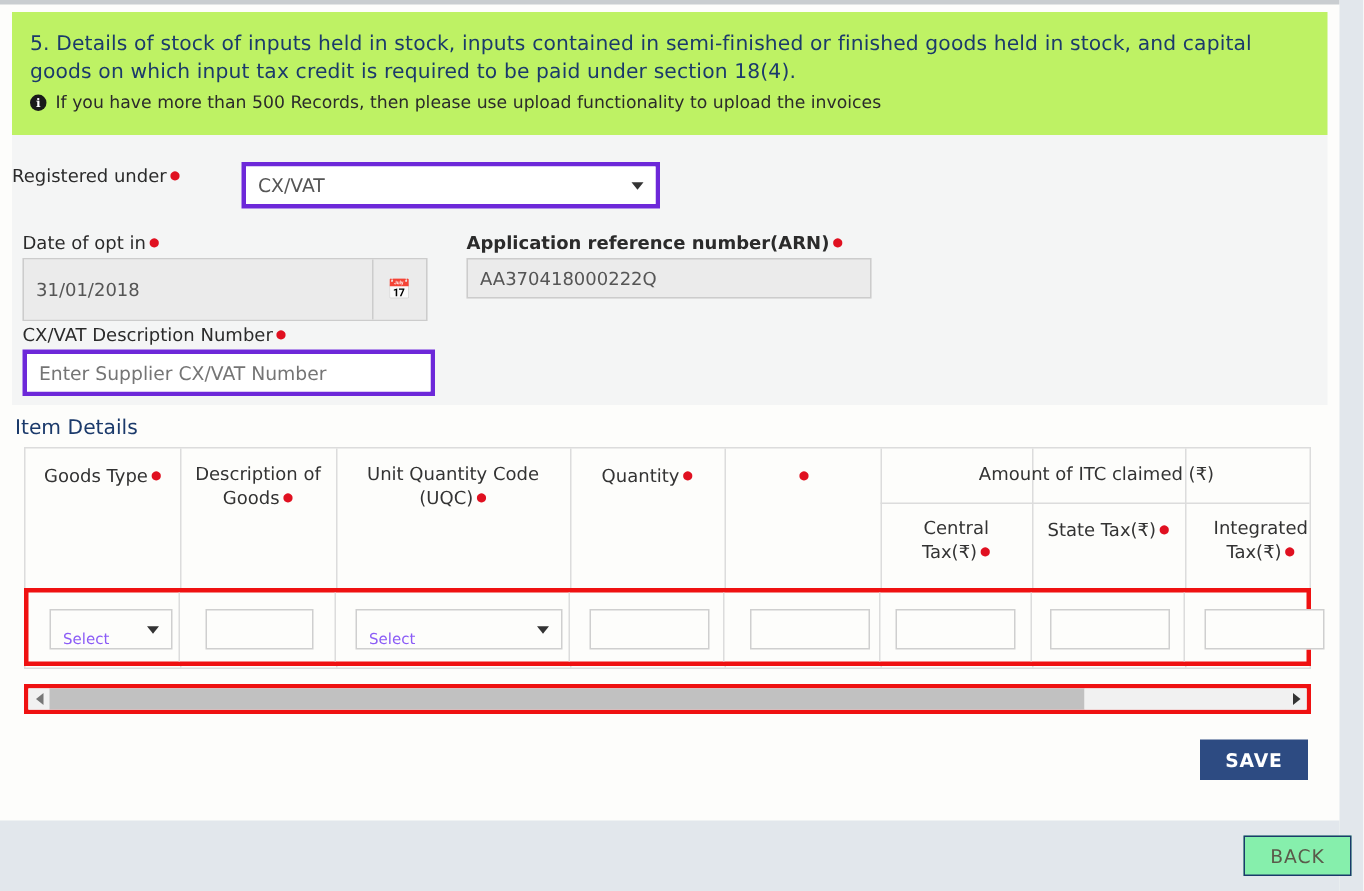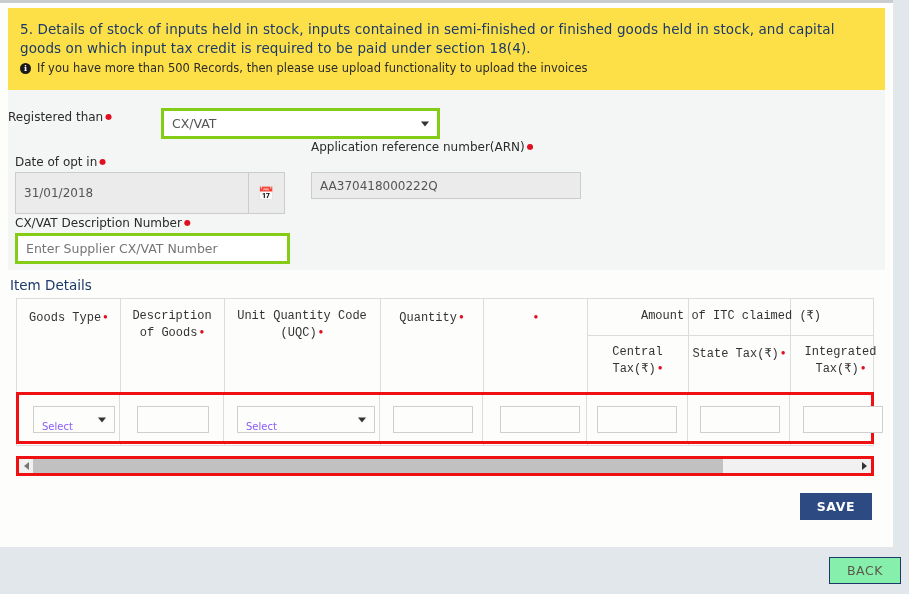--- a/index.html
+++ b/index.html
@@ -20,21 +20,21 @@
     background: #e2e7ec;
   }
   #top-hairline {
     position: absolute; top: 0; left: 0; width: 893px; height: 3px;
     background: #c9cdd0;
   }
 
   
   #section-banner {
     position: absolute; top: 8px; left: 8px; width: 877px; height: 82px;
-    background: #fde047;
+    background: #bef264;
   }
   #section-title {
     position: absolute; left: 12px; top: 12px; width: 856px;
     color: #1b3a6b; font-size: 13.5px; line-height: 19px;
     letter-spacing: .1px;
   }
   #info-line {
     position: absolute; left: 12px; top: 52px; width: 840px;
     color: #2b2b2b; font-size: 11.5px; line-height: 16px;
     display: flex; align-items: center; gap: 6px;
@@ -52,21 +52,21 @@
     background: #f4f5f5;
   }
 
   .field-label {
     position: absolute; color: #2b2b2b; font-size: 12px; white-space: nowrap;
   }
   .req-dot::after { content: "\25CF"; color: #e01020; font-size: 8px;
     vertical-align: 2px; margin-left: 2px; }
 
   
-  .hl-box { position: absolute; border: 3px solid #84cc16; background: #fff; }
+  .hl-box { position: absolute; border: 3px solid #6d28d9; background: #fff; }
 
   
   #reg-under-label { left: 8px; top: 110px; }
   #reg-under-hl { left: 161px; top: 108px; width: 279px; height: 31px; }
   #reg-under-select {
     position: absolute; inset: 0; background: #fff; border: none;
     display: flex; align-items: center; padding: 0 8px;
     color: #555; font-size: 12.5px;
   }
   .caret {
@@ -85,21 +85,21 @@
     flex: 1; display: flex; align-items: center; padding: 0 8px;
     color: #555; font-size: 12px; background: #ebebeb;
   }
   #date-btn {
     width: 36px; border-left: 1px solid #ccc; background: #ebebeb;
     display: flex; align-items: center; justify-content: center;
   }
   .cal-glyph { font-size: 13px; color: #6b6f8a; line-height: 1; }
 
   
-  #arn-label { left: 311px; top: 140px; }
+  #arn-label { left: 311px; top: 155px; font-weight: bold; }
   #arn-wrap {
     position: absolute; left: 311px; top: 172px; width: 270px; height: 27px;
     border: 1px solid #ccc; background: #ebebeb;
     display: flex; align-items: center; padding: 0 8px;
     color: #555; font-size: 12px;
   }
 
   
   #cxvat-label { left: 15px; top: 216px; }
   #cxvat-hl { left: 15px; top: 233px; width: 275px; height: 31px; }
@@ -114,21 +114,20 @@
     position: absolute; left: 10px; top: 277px;
     color: #1b3a6b; font-size: 13.5px;
   }
 
   #table-wrap {
     position: absolute; left: 16px; top: 298px; width: 858px; height: 148px;
   }
   #grid {
     position: absolute; inset: 0; border: 1px solid #dcdcdc;
     background: #fdfdfb;
-    font-family: Liberation Mono, monospace;
   }
   .vline { position: absolute; top: 0; bottom: 0; width: 1px; background: #dcdcdc; }
   .hline { position: absolute; left: 0; right: 0; height: 1px; background: #dcdcdc; }
 
   .th {
     position: absolute; text-align: center; color: #333; font-size: 12px;
     line-height: 15px; padding: 0 4px;
   }
 
   
@@ -197,21 +196,21 @@
   <div id="section-title">5. Details of stock of inputs held in stock, inputs contained in semi-finished or finished goods held in stock, and capital goods on which input tax credit is required to be paid under section 18(4).</div>
   <div id="info-line">
     <span class="info-badge">i</span>
     <span>If you have more than 500 Records, then please use upload functionality to upload the invoices</span>
   </div>
 </div>
 
 <div id="form-panel"></div>
 
 <div class="field-label" id="reg-under-label">
-  <span>Registered than</span><span class="req-dot"></span>
+  <span>Registered under</span><span class="req-dot"></span>
 </div>
 <div class="hl-box" id="reg-under-hl">
   <div id="reg-under-select">
     <span>CX/VAT</span>
     <span class="caret"></span>
   </div>
 </div>
 
 <div class="field-label" id="date-label">
   <span>Date of opt in</span><span class="req-dot"></span>

